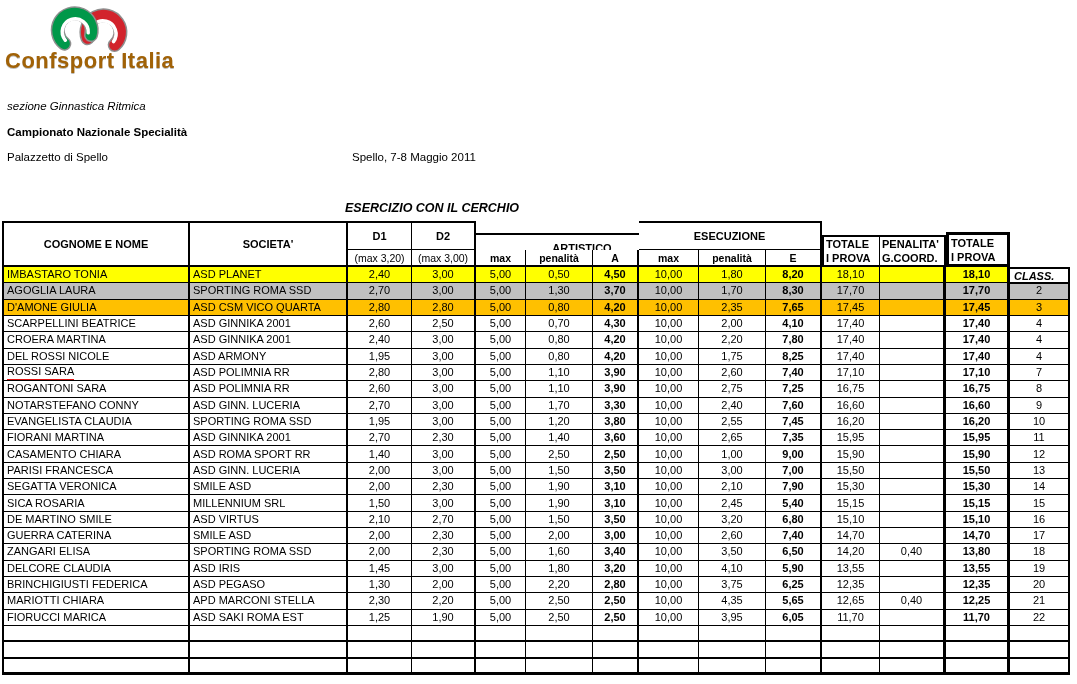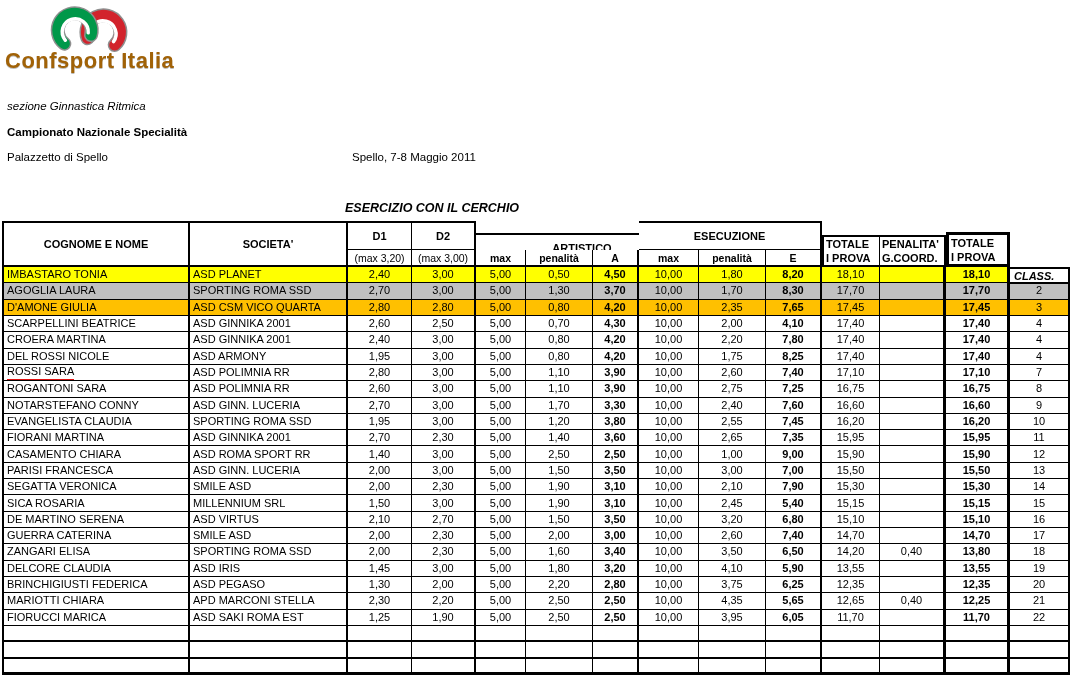--- a/index.html
+++ b/index.html
@@ -355,21 +355,21 @@
           <div class="cell num b" style="width: 46px; border-right-width: 2px;">3,10</div>
           <div class="cell num" style="width: 60px; border-right-width: 1px;">10,00</div>
           <div class="cell num" style="width: 67px; border-right-width: 1px;">2,45</div>
           <div class="cell num b" style="width: 56px; border-right-width: 2px;">5,40</div>
           <div class="cell num" style="width: 58px; border-right-width: 1px;">15,15</div>
           <div class="cell num" style="width: 66px; border-right-width: 3px;"></div>
           <div class="cell num b" style="width: 64px; border-right-width: 3px;">15,15</div>
           <div class="cell num" style="width: 60px; border-right-width: 2px;">15</div>
         </div>
         <div class="row">
-          <div class="cell txt" style="width: 186px; border-right-width: 2px;">DE MARTINO SERENA</div>
+          <div class="cell txt" style="width: 186px; border-right-width: 2px;">DE MARTINO SMILE</div>
           <div class="cell txt" style="width: 158px; border-right-width: 2px;">ASD VIRTUS</div>
           <div class="cell num" style="width: 64px; border-right-width: 1px;">2,10</div>
           <div class="cell num" style="width: 64px; border-right-width: 2px;">2,70</div>
           <div class="cell num" style="width: 50px; border-right-width: 1px;">5,00</div>
           <div class="cell num" style="width: 67px; border-right-width: 1px;">1,50</div>
           <div class="cell num b" style="width: 46px; border-right-width: 2px;">3,50</div>
           <div class="cell num" style="width: 60px; border-right-width: 1px;">10,00</div>
           <div class="cell num" style="width: 67px; border-right-width: 1px;">3,20</div>
           <div class="cell num b" style="width: 56px; border-right-width: 2px;">6,80</div>
           <div class="cell num" style="width: 58px; border-right-width: 1px;">15,10</div>

